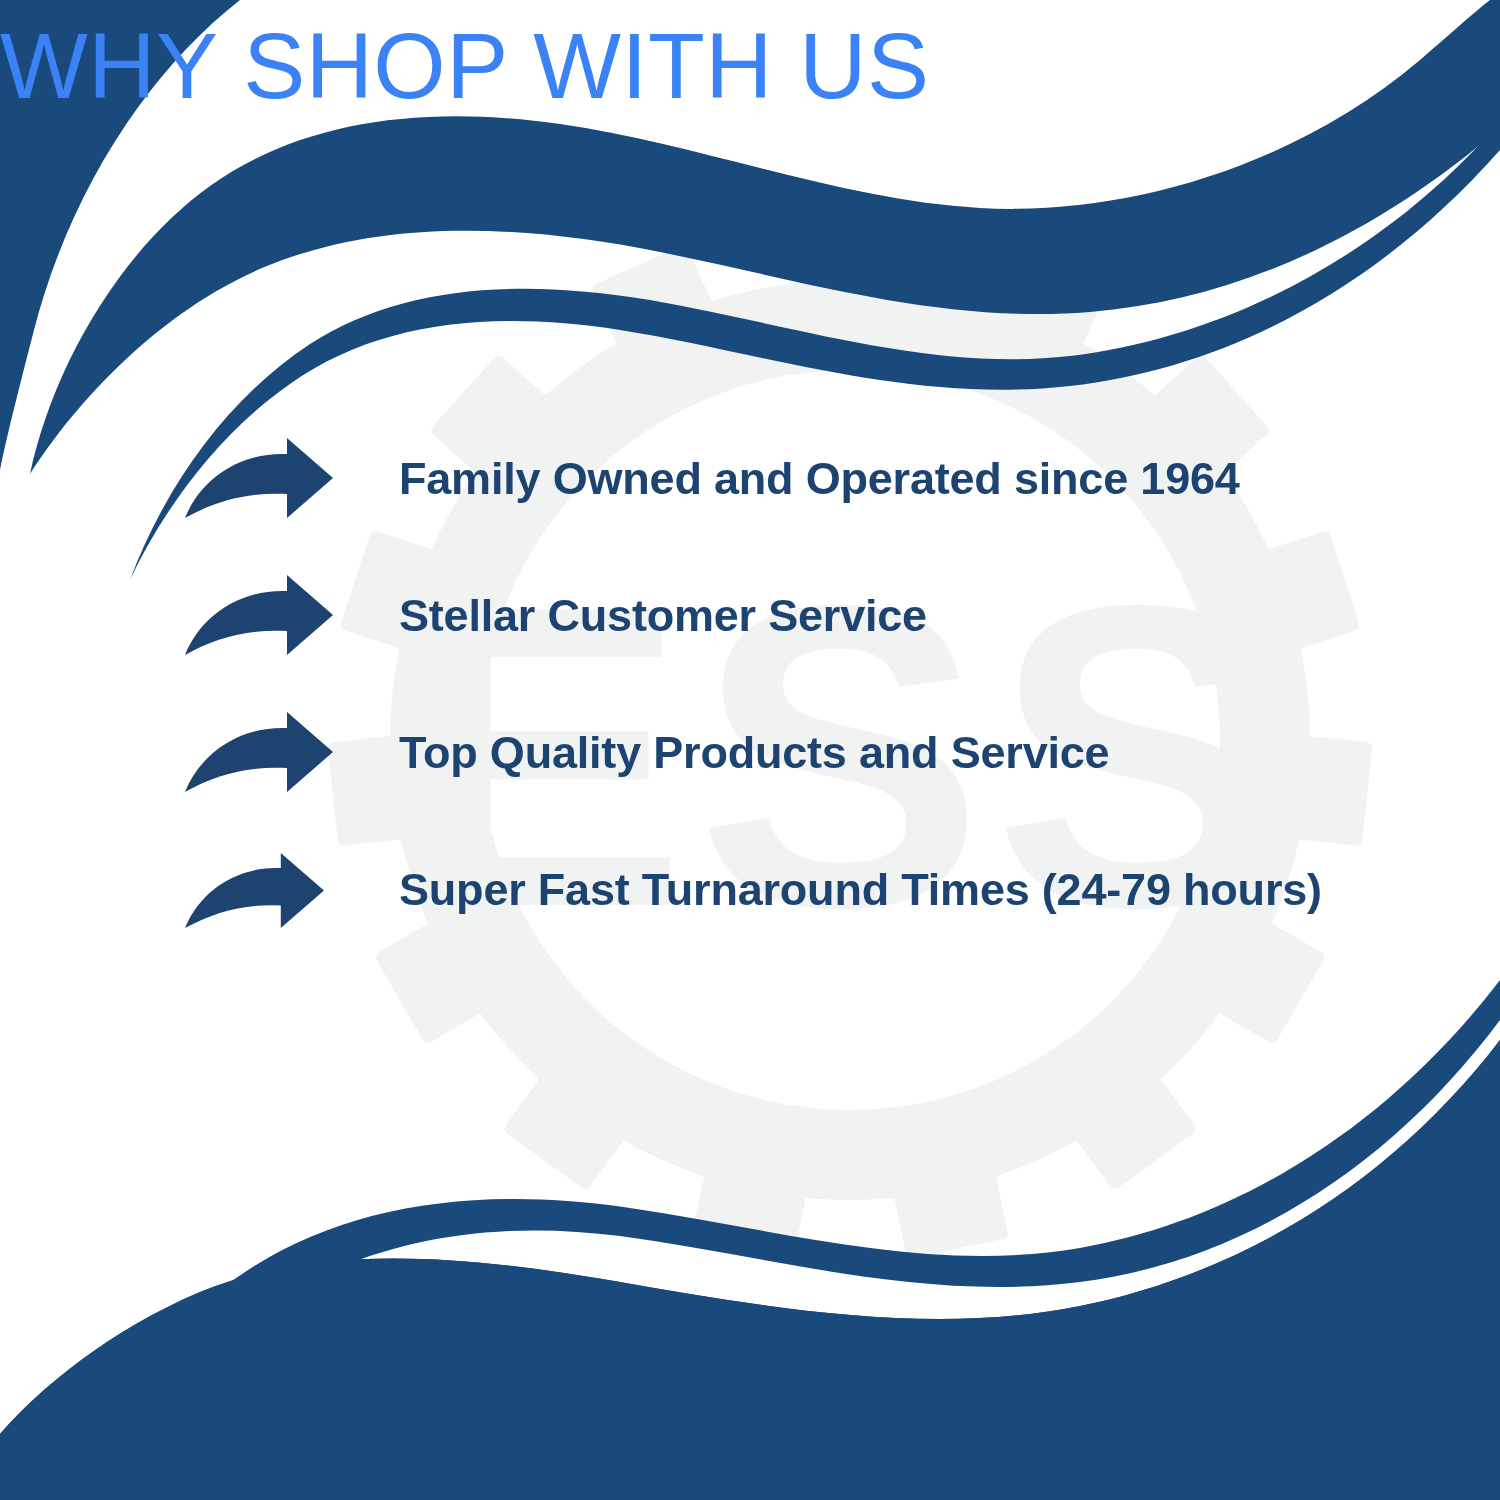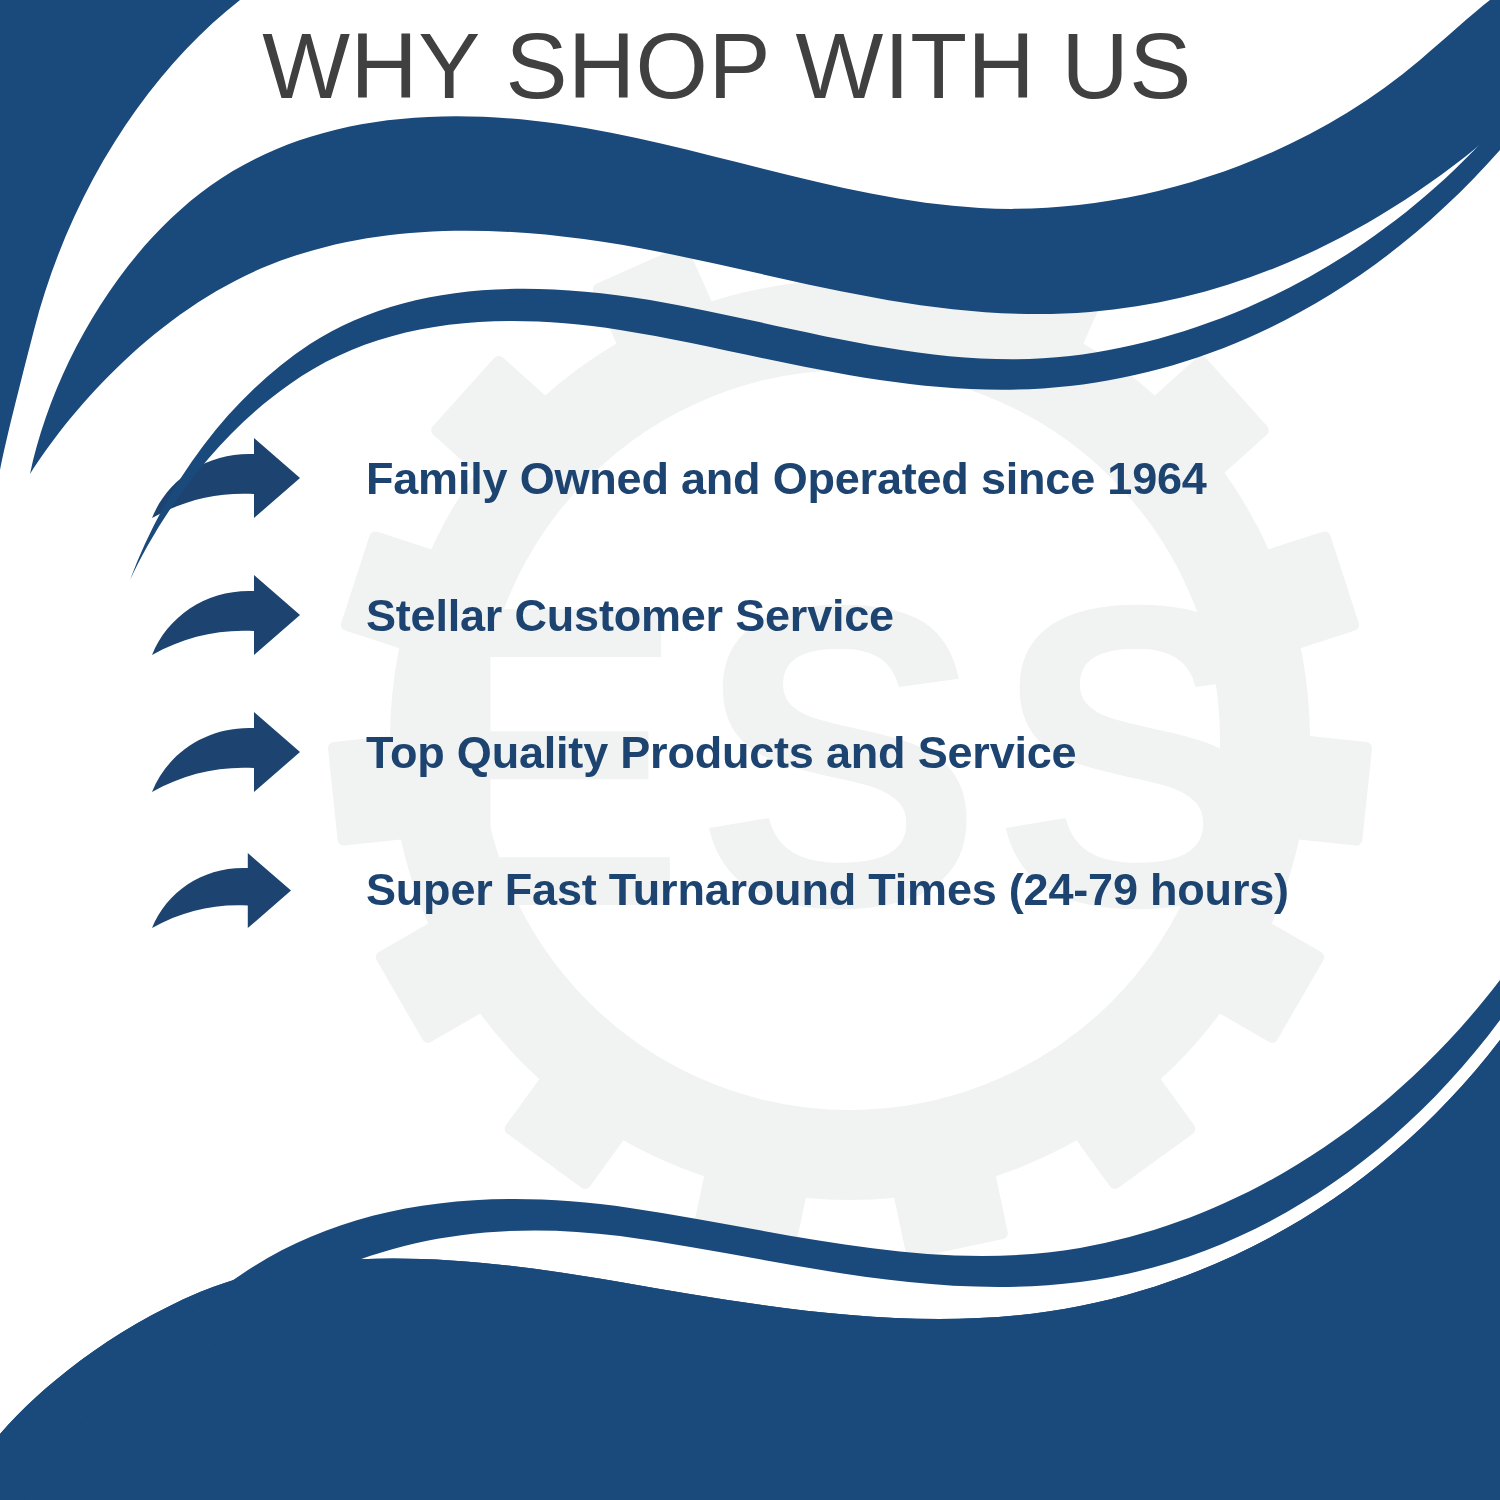--- a/index.html
+++ b/index.html
@@ -29,40 +29,41 @@
   #top-wave-layer  { z-index: 3; }
   #bottom-wave-layer { z-index: 3; }
 
   
   #header-title {
     position: absolute;
     z-index: 4;
     left: 0;
     top: 18px;
     width: 1454px;
-    text-align: center;
-    color: #404040;
+    text-align: left;
+    color: #3b82f6;
     font-size: 93px;
     line-height: 1.05;
     font-weight: 400;
     letter-spacing: 0.5px;
     white-space: nowrap;
   }
 
   
   #benefits-list {
     position: absolute;
     z-index: 2;
     left: 0;
     top: 430px;
     width: 1500px;
   }
   .benefit-row {
     position: relative;
     height: 137px;
+    margin-left: 33px;
   }
   .benefit-arrow {
     position: absolute;
     left: 150px;
     top: 8px;
     width: 152px;
     height: 82px;
   }
   .benefit-label {
     position: absolute;

